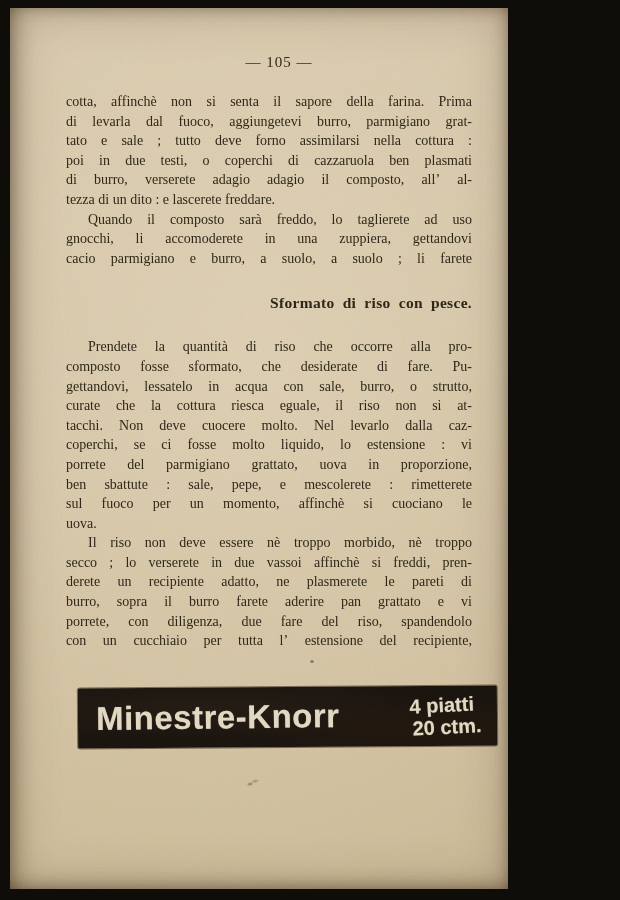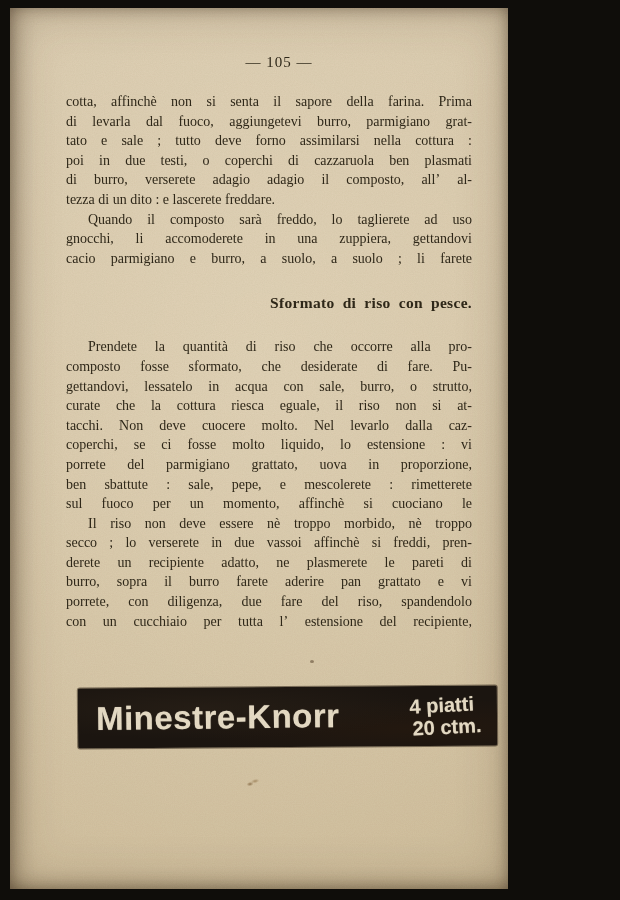--- a/index.html
+++ b/index.html
@@ -292,20 +292,21 @@
             <span>sul</span>
             <span>fuoco</span>
             <span>per</span>
             <span>un</span>
             <span>momento,</span>
             <span>affinchè</span>
             <span>si</span>
             <span>cuociano</span>
             <span>le</span>
           </div>
+          <div class="line last">uova.</div>
         </section>
       <section class="para">
           <div class="line indent">
             <span>Il</span>
             <span>riso</span>
             <span>non</span>
             <span>deve</span>
             <span>essere</span>
             <span>nè</span>
             <span>troppo</span>

